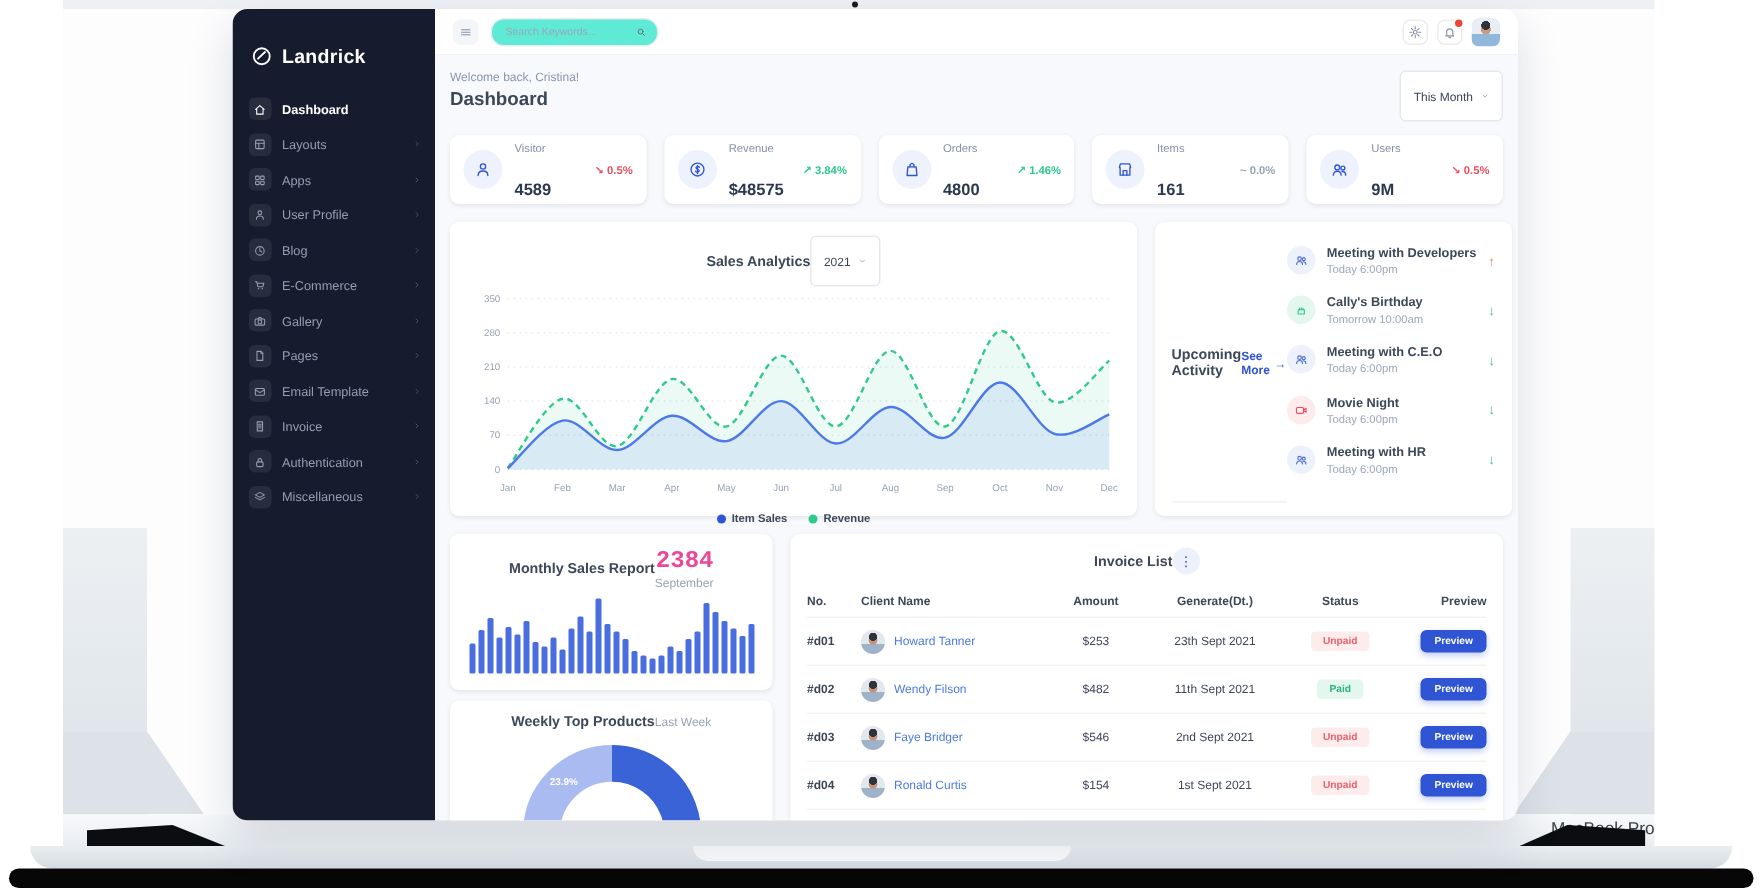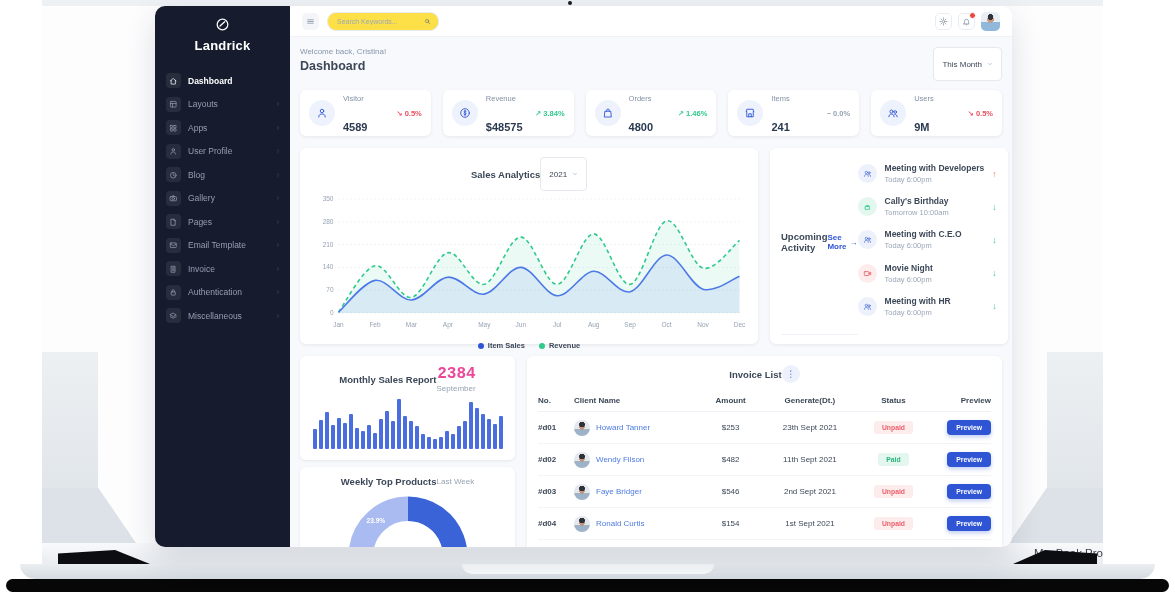--- a/index.html
+++ b/index.html
@@ -22,38 +22,38 @@
   .mb-wedge-r{left:1013px;width:84px;clip-path:polygon(100% 100%,100% 45%,38% 26%,0 100%);}
   .mb-deck{position:absolute;left:20px;top:564px;width:1135px;height:15px;background:linear-gradient(180deg,#eaeef1,#d5dbe1);border-radius:0 0 16px 16px;z-index:3;}
   .mb-groove{position:absolute;left:442px;top:0;width:252px;height:10px;background:#f8fafb;border-radius:0 0 10px 10px;}
   .mb-shadow{position:absolute;left:6px;top:579px;width:1163px;height:13px;background:#070707;border-radius:10px;z-index:3;}
 
   
   .dash{position:absolute;left:155px;top:6px;width:857px;height:541px;background:#f8f9fc;border-radius:10px;box-shadow:0 12px 30px rgba(30,40,70,.15);display:flex;overflow:hidden;z-index:5;}
 
   
   .sb{width:135px;background:#161c2d;flex:none;display:flex;flex-direction:column;}
-  .sb-logo{display:flex;align-items:center;gap:6px;padding:11px 12px 16px;color:#fff;font-weight:bold;font-size:13px;letter-spacing:.2px;cursor:pointer;flex-direction:column;}
+  .sb-logo{display:flex;align-items:center;gap:6px;padding:24px 12px 16px;color:#fff;font-weight:bold;font-size:13px;letter-spacing:.2px;cursor:pointer;}
   .logo-ic{width:15px;height:15px;stroke-width:2.2;}
   .sb-item{display:flex;align-items:center;gap:7px;height:23.5px;padding:0 9px 0 11px;color:#959eb1;font-size:8.5px;cursor:pointer;}
   .sb-item .ibox{width:15px;height:15px;border-radius:4px;background:rgba(255,255,255,.08);display:flex;align-items:center;justify-content:center;flex:none;}
   .sb-item .ibox .ic{width:8.5px;height:8.5px;}
   .sb-item .lbl{flex:1;white-space:nowrap;}
   .sb-item .chev{width:6px;height:6px;opacity:.55;flex:none;}
   .sb-item.active{color:#fff;font-weight:bold;}
 
   .ic{stroke:currentColor;fill:none;stroke-width:2;stroke-linecap:round;stroke-linejoin:round;display:block;}
 
   
   .main{flex:1;display:flex;flex-direction:column;min-width:0;}
   .topbar{height:30px;background:#fff;border-bottom:1px solid #f0f2f5;display:flex;align-items:center;gap:8px;padding:0 12px;flex:none;}
   .icon-btn{width:17px;height:17px;border-radius:5px;border:1px solid #e9edf1;background:#fff;color:#8492a6;display:flex;align-items:center;justify-content:center;padding:0;position:relative;cursor:pointer;flex:none;}
   .icon-btn .ic{width:9px;height:9px;}
   .ham{background:#f3f5f8;border-color:#f3f5f8;}
-  .search{width:96px;height:17px;border:1px solid #e7ebef;border-radius:9px;display:flex;align-items:center;padding:0 7px;gap:4px;background:#fde047;}
+  .search{width:96px;height:17px;border:1px solid #e7ebef;border-radius:9px;display:flex;align-items:center;padding:0 7px;gap:4px;background:#5eead4;}
   .search input{border:none;outline:none;flex:1;font-size:7px;color:#3c4858;min-width:0;background:transparent;font-family:inherit;}
   .search input::placeholder{color:#9aa7b8;}
   .s-ic{width:7px;height:7px;color:#5b6a7e;flex:none;}
   .tb-right{margin-left:auto;display:flex;align-items:center;gap:6px;}
   .bell .dot{position:absolute;right:-2px;top:-2px;width:5px;height:5px;border-radius:50%;background:#e8453c;border:1px solid #fff;}
   .avatar{width:19px;height:19px;border-radius:5px;cursor:pointer;background:
     radial-gradient(circle at 50% 26%,#2f3238 0 17%,rgba(0,0,0,0) 18%),
     radial-gradient(circle at 50% 40%,#c99a80 0 22%,rgba(0,0,0,0) 23%),
     linear-gradient(180deg,#e8eef3 0 55%,#8fb8da 55%);}
 
@@ -326,20 +326,31 @@
               </svg>
             </span>
     <span class="lbl">Blog</span>
     <svg class="ic chev">
               <use href="#i-chev-r"></use>
             </svg>
   </div>
           <div class="sb-item">
     <span class="ibox">
               <svg class="ic">
+                <use href="#i-cart"></use>
+              </svg>
+            </span>
+    <span class="lbl">E-Commerce</span>
+    <svg class="ic chev">
+              <use href="#i-chev-r"></use>
+            </svg>
+  </div>
+          <div class="sb-item">
+    <span class="ibox">
+              <svg class="ic">
                 <use href="#i-camera"></use>
               </svg>
             </span>
     <span class="lbl">Gallery</span>
     <svg class="ic chev">
               <use href="#i-chev-r"></use>
             </svg>
   </div>
           <div class="sb-item">
     <span class="ibox">
@@ -480,21 +491,21 @@
     <span class="stat-trend trend-up">↗ 1.46%</span>
   </div>
             <div class="stat">
     <span class="stat-ic">
                 <svg class="ic">
                   <use href="#i-store"></use>
                 </svg>
               </span>
     <span class="stat-info">
       <div class="stat-label">Items</div>
-      <div class="stat-value">241</div>
+      <div class="stat-value">161</div>
     </span>
     <span class="stat-trend trend-flat">~ 0.0%</span>
   </div>
             <div class="stat">
     <span class="stat-ic">
                 <svg class="ic">
                   <use href="#i-people"></use>
                 </svg>
               </span>
     <span class="stat-info">

